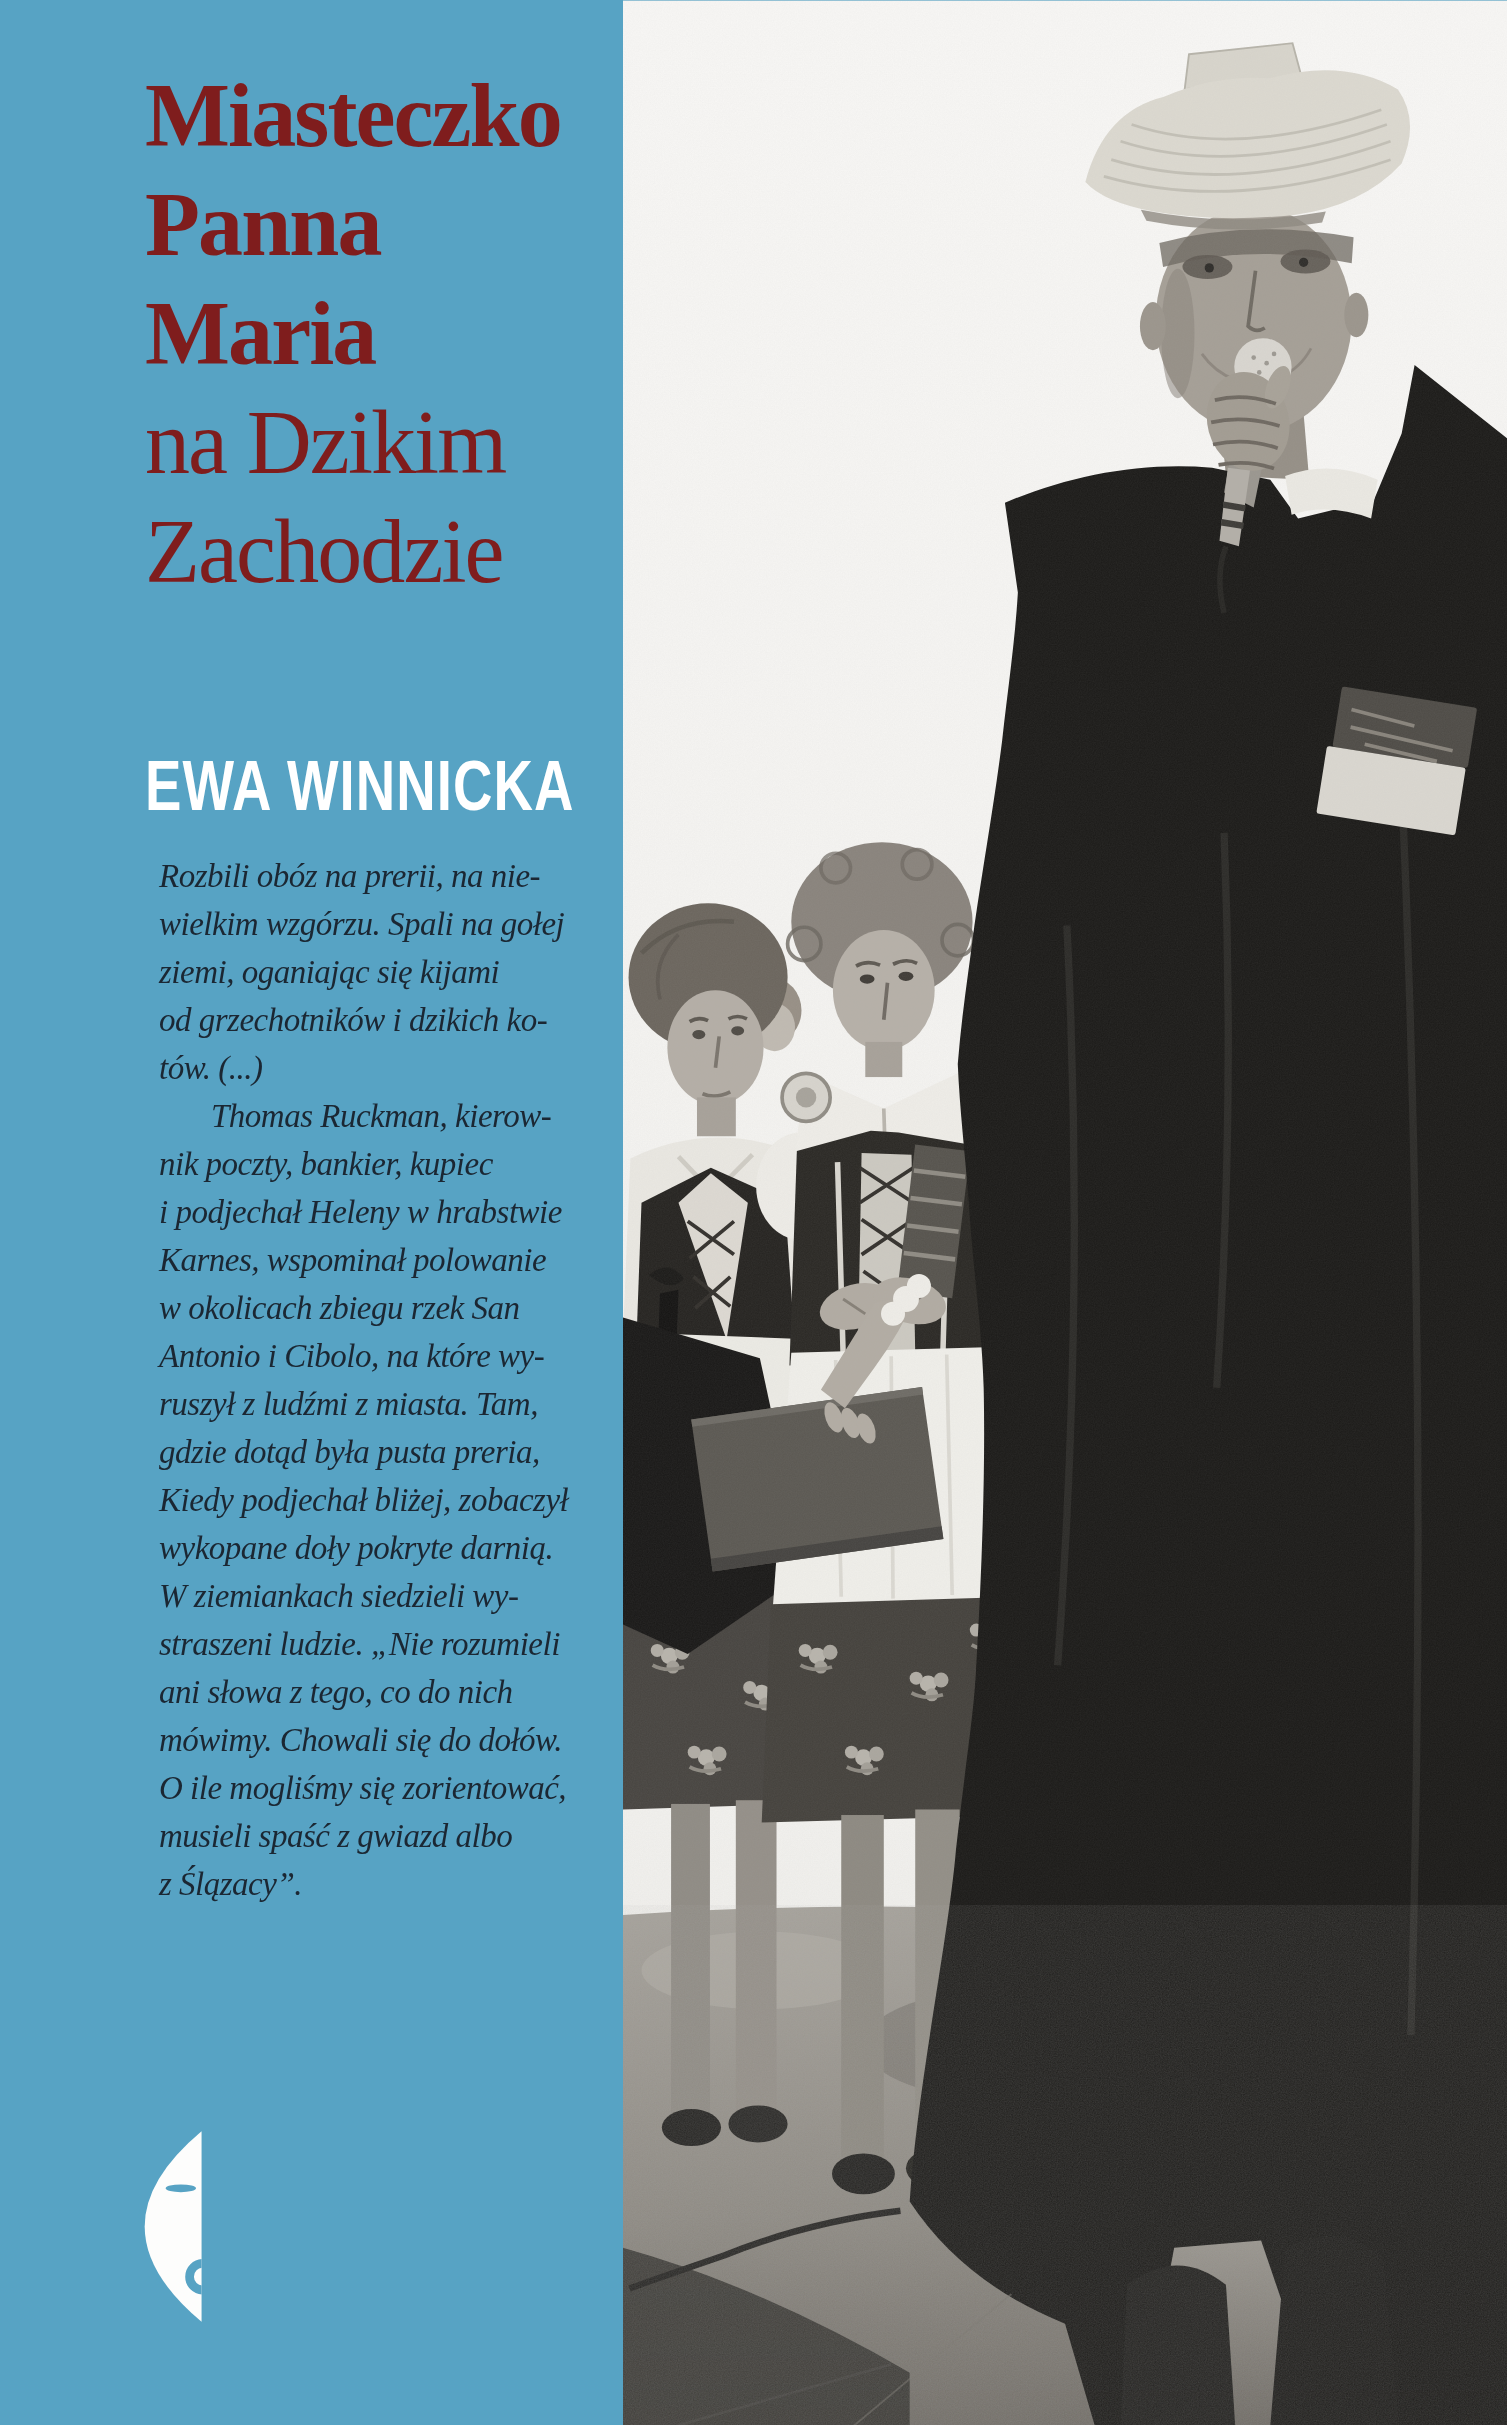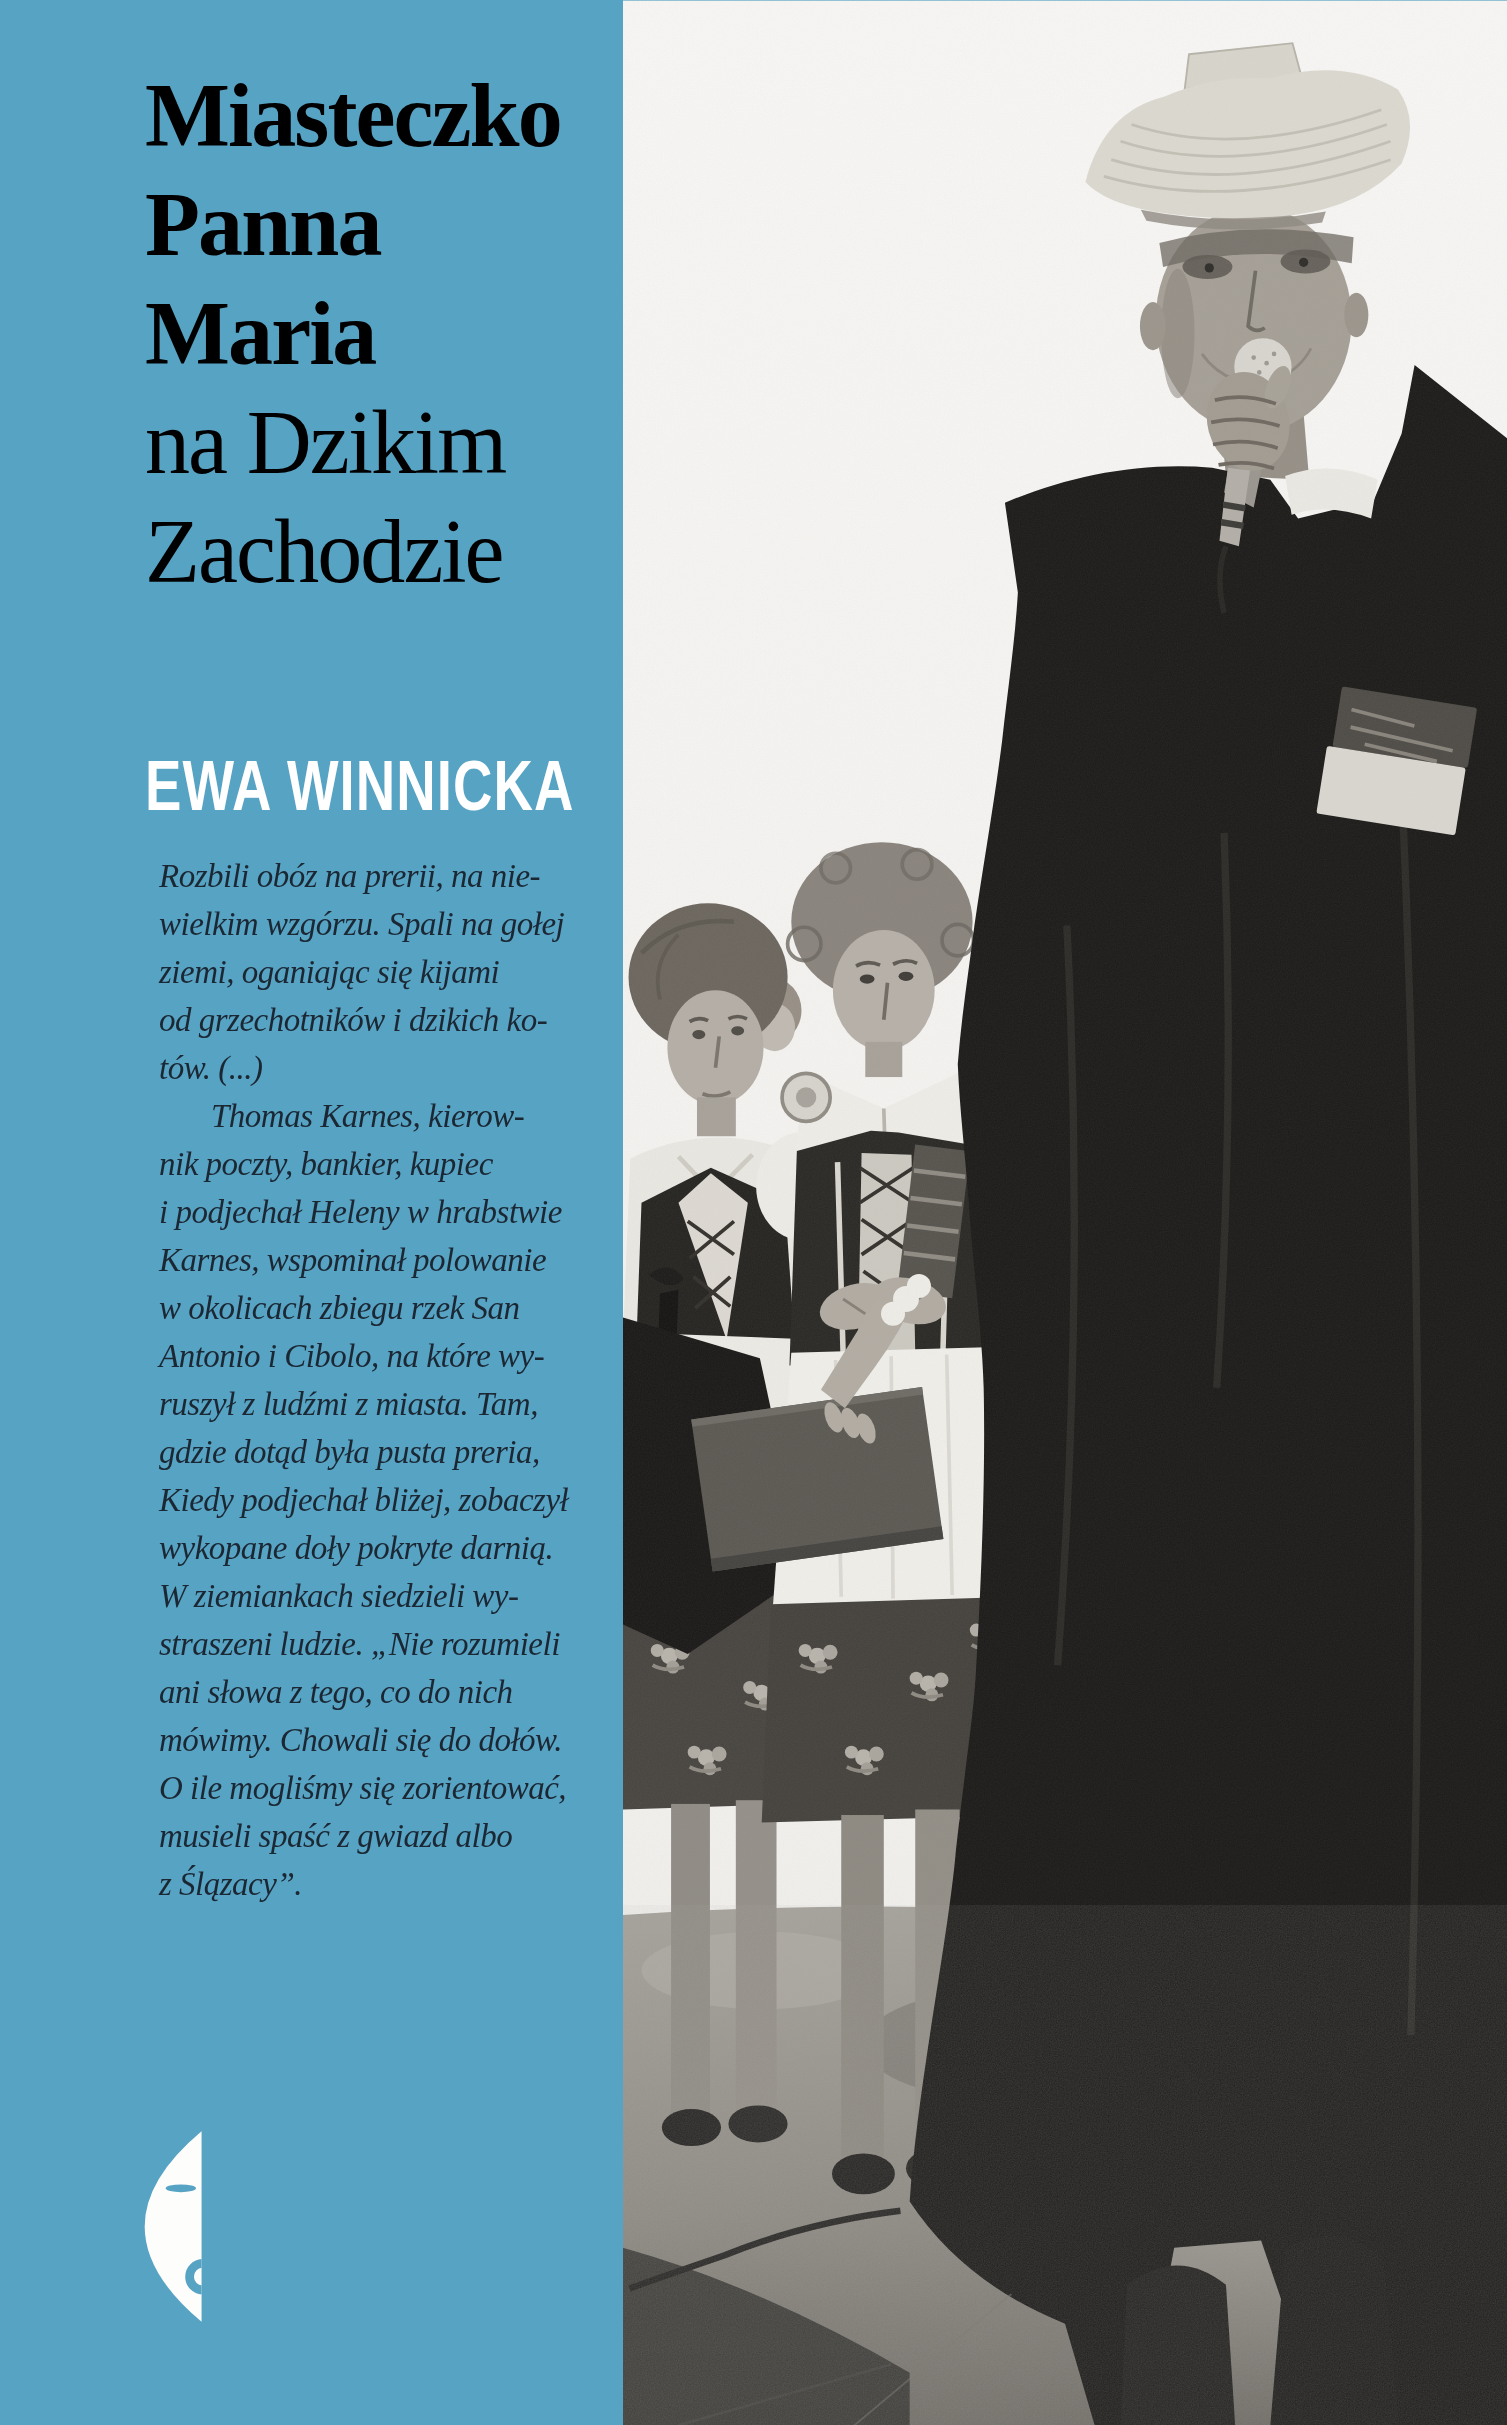--- a/index.html
+++ b/index.html
@@ -2,21 +2,21 @@
 <html style="font-size:15px"><head>
 <meta charset="utf-8">
 <style>
   html,body{margin:0;padding:0;background:#222;}
   .cover{
     position:relative;width:1508px;height:2426px;overflow:hidden;
     background:#57a3c4;
     font-family:"Liberation Serif", serif;
   }
   .title-block{
-    position:absolute;left:145px;top:61px;color:#000000;
+    position:absolute;left:145px;top:61px;color:#7f1d1d;
     font-size:90px;line-height:109px;letter-spacing:-1.9px;white-space:nowrap;
   }
   .title-line{font-weight:700;}
   .subtitle-line{font-weight:400;}
   .author{
     position:absolute;left:145px;top:746px;color:#ffffff;
     font-family:"Liberation Sans", sans-serif;font-weight:700;
     font-size:70px;letter-spacing:1.4px;white-space:nowrap;
     transform:scaleX(0.78);transform-origin:left top;
   }
@@ -44,21 +44,21 @@
   </div>
 
   <div class="author">EWA WINNICKA</div>
 
   <div class="excerpt">
     <div class="line">Rozbili obóz na prerii, na nie-</div>
     <div class="line">wielkim wzgórzu. Spali na gołej</div>
     <div class="line">ziemi, oganiając się kijami</div>
     <div class="line">od grzechotników i dzikich ko-</div>
     <div class="line">tów. (...)</div>
-    <div class="line indent">Thomas Karnes, kierow-</div>
+    <div class="line indent">Thomas Ruckman, kierow-</div>
     <div class="line">nik poczty, bankier, kupiec</div>
     <div class="line">i podjechał Heleny w hrabstwie</div>
     <div class="line">Karnes, wspominał polowanie</div>
     <div class="line">w okolicach zbiegu rzek San</div>
     <div class="line">Antonio i Cibolo, na które wy-</div>
     <div class="line">ruszył z ludźmi z miasta. Tam,</div>
     <div class="line">gdzie dotąd była pusta preria,</div>
     <div class="line">Kiedy podjechał bliżej, zobaczył</div>
     <div class="line">wykopane doły pokryte darnią.</div>
     <div class="line">W ziemiankach siedzieli wy-</div>

